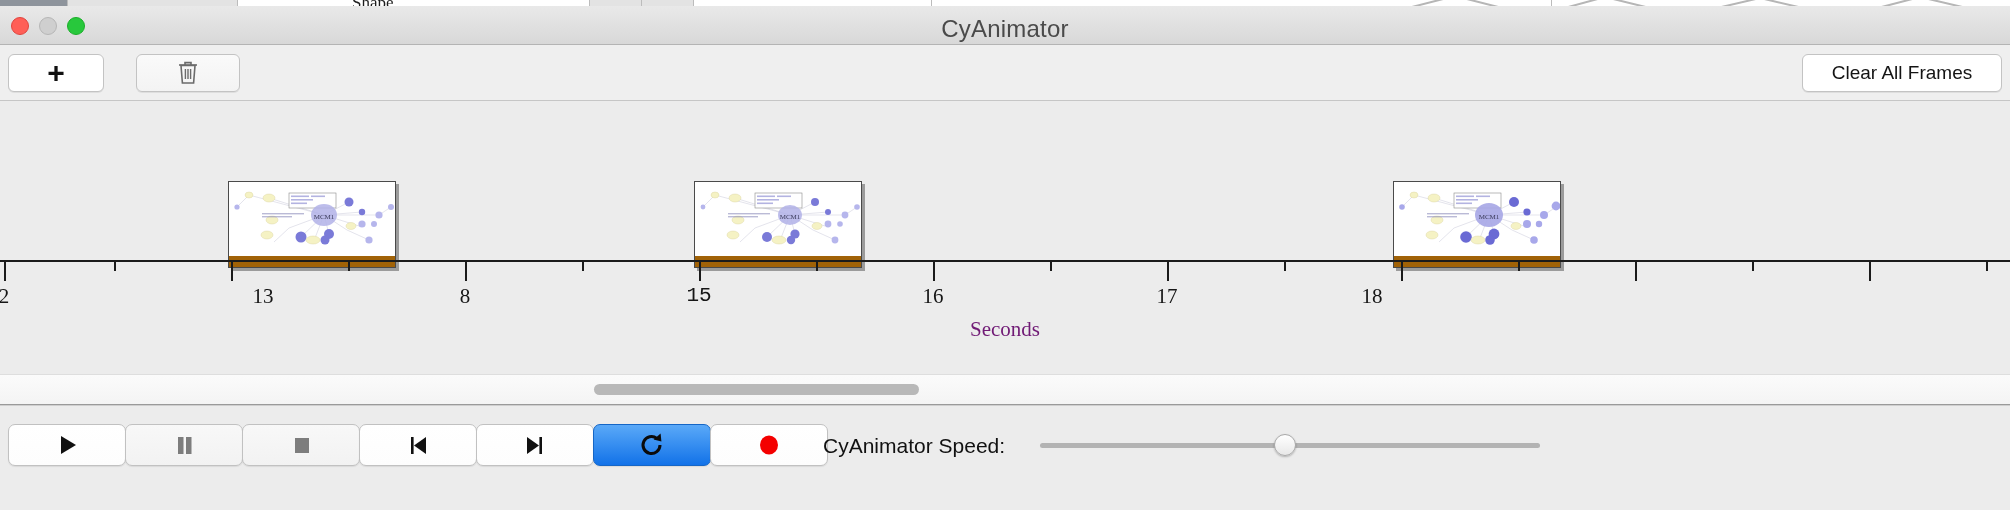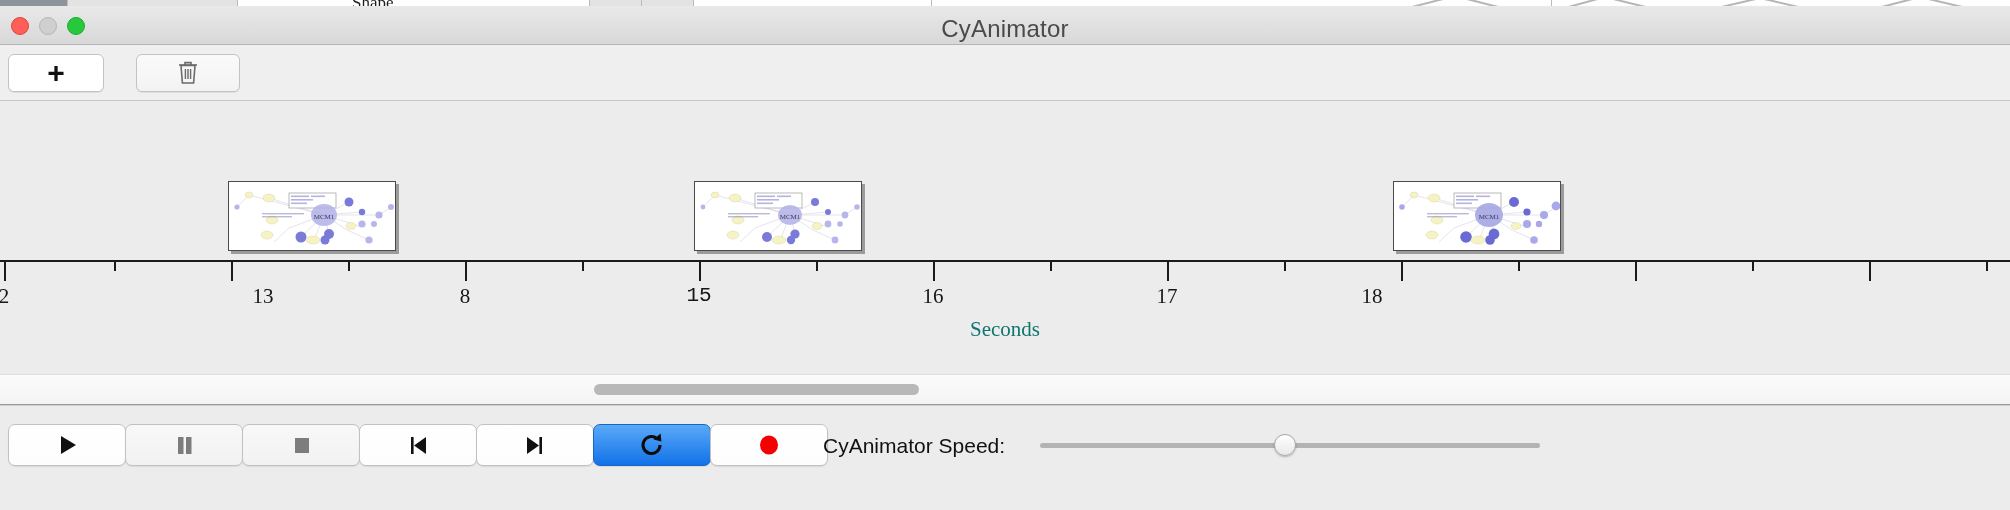--- a/index.html
+++ b/index.html
@@ -70,22 +70,22 @@
   .plus-glyph { font-size: 30px; font-weight: bold; line-height: 1; color: #111; }
 
   
   #timeline {
     position: relative; width: 100%; height: 273px;
     background: #ececec; overflow: hidden;
   }
 
   
   .frame {
-    position: absolute; width: 168px; height: 70px;
-    background: #d946ef; border: 1px solid #4a4a4a;
+    position: absolute; width: 168px; height: 87px;
+    background: #a16207; border: 1px solid #4a4a4a;
     box-shadow: 3px 3px 0 rgba(90,90,90,.55);
     overflow: hidden; cursor: default;
   }
   .frame svg { display: block; }
 
   
   #ruler {
     position: absolute; left: 0; width: 100%; top: 159px; height: 114px;
   }
   #ruler-line {
@@ -94,21 +94,21 @@
   .tick { position: absolute; top: 2px; width: 2px; background: #1b1b1b; }
   .tick.major { height: 19px; }
   .tick.minor { height: 9px; }
   .tick-label {
     position: absolute; top: 24px; font-size: 21px; color: #161616;
     font-family: "Liberation Serif", serif; transform: translateX(-50%);
     white-space: nowrap;
   }
   #axis-title {
     position: absolute; top: 57px; width: 100%; text-align: center;
-    font-size: 21px; color: #0f766e; font-family: "Liberation Serif", serif;
+    font-size: 21px; color: #701a75; font-family: "Liberation Serif", serif;
   }
 
   
   #hscroll {
     position: relative; width: 100%; height: 31px;
     background: linear-gradient(to bottom, #fbfbfb, #f4f4f4);
     border-top: 1px solid #dedede; border-bottom: 1px solid #9a9a9a;
   }
   #hscroll-thumb {
     position: absolute; top: 9px; height: 11px; border-radius: 6px;
@@ -181,20 +181,23 @@
       <span class="plus-glyph">+</span>
     </div>
     <div class="tb-btn" id="btn-del">
       <svg width="22" height="26" viewBox="0 0 22 26">
         <path d="M2 5 h18" stroke="#6b6b6b" stroke-width="1.6" fill="none"></path>
         <path d="M8 5 V2.6 h6 V5" stroke="#6b6b6b" stroke-width="1.6" fill="none"></path>
         <path d="M4 5.5 L5.4 23 h11.2 L18 5.5 Z" stroke="#6b6b6b" stroke-width="1.6" fill="none"></path>
         <path d="M8.4 9 V19 M11 9 V19 M13.6 9 V19" stroke="#6b6b6b" stroke-width="1.4" fill="none"></path>
       </svg>
     </div>
+    <div class="tb-btn" id="btn-clear">
+      <span>Clear All Frames</span>
+    </div>
   </div>
 
   <div id="timeline">
 
     <div class="frame" style="left:228px; top:80px;">
       <svg width="168" height="74" viewBox="0 0 168 74">
         <rect width="168" height="74" fill="#fff"></rect>
         <g stroke="#c9c9d8" stroke-width=".5" fill="none">
           <path d="M95 33 L120 20 M95 33 L133 30 M95 33 L150 33 M95 33 L130 44 M95 33 L118 48
                    M95 33 L100 52 M95 33 L86 56 M95 33 L72 55 M95 33 L60 46 M95 33 L40 16

